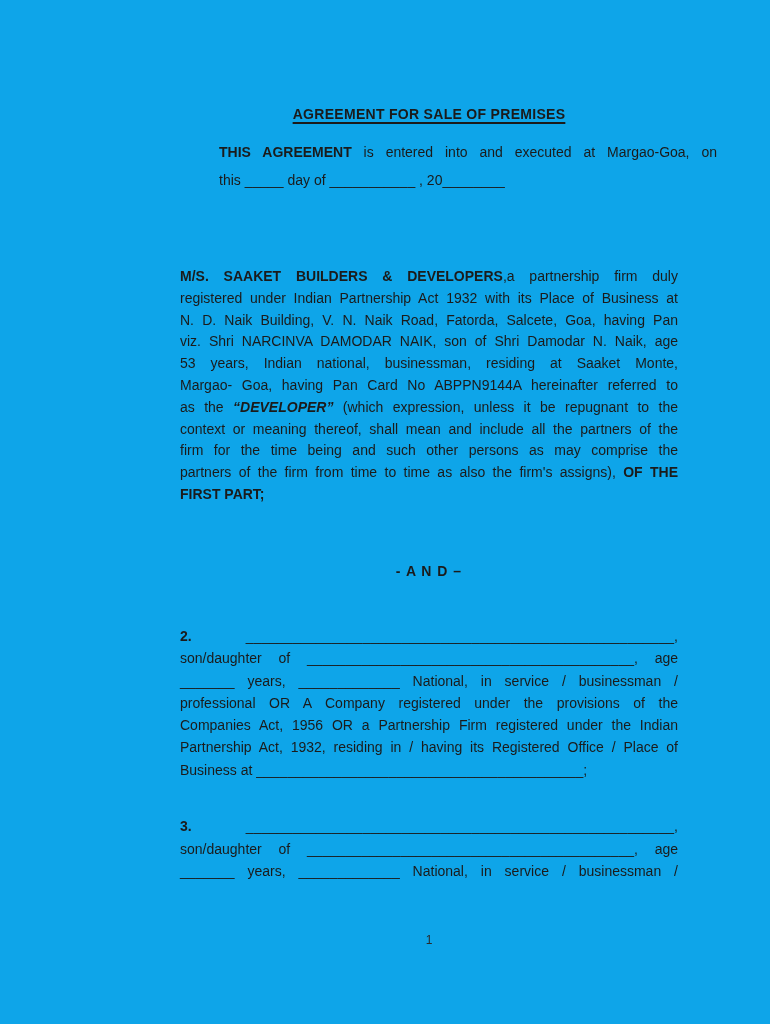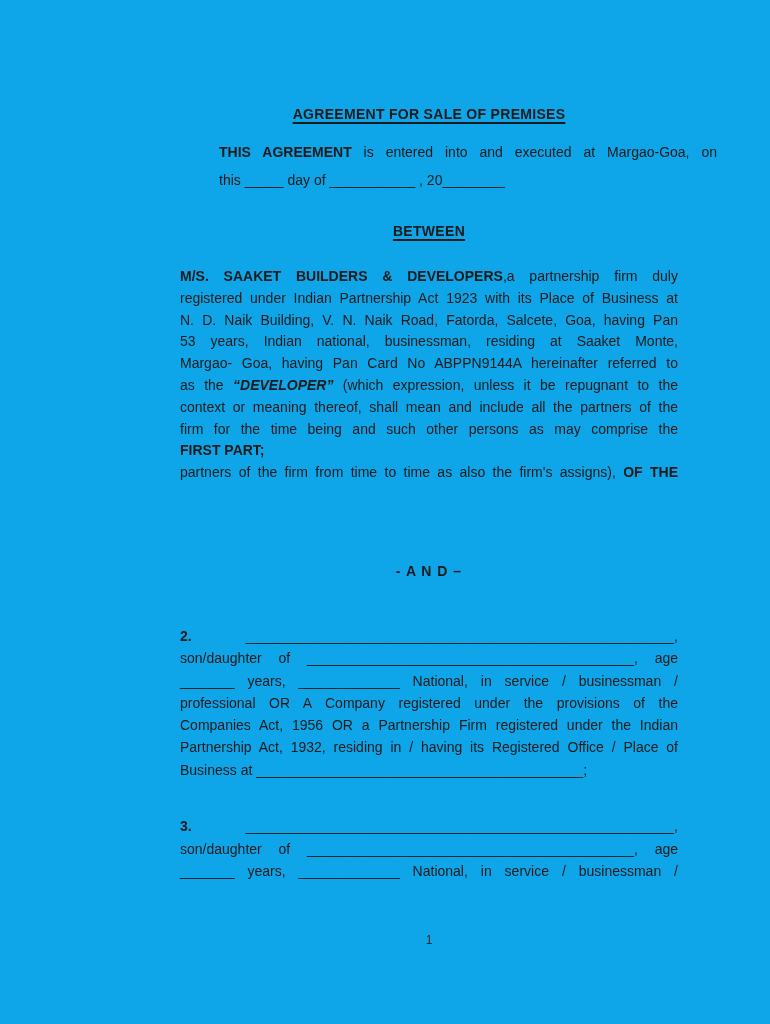--- a/index.html
+++ b/index.html
@@ -76,33 +76,33 @@
 <body>
 
 <div class="sheet">
   <div class="doc-title">AGREEMENT FOR SALE OF PREMISES</div>
 
   <div class="block intro">
       <div class="line just"><span class="b">THIS AGREEMENT</span><span> is entered into and executed at Margao-Goa, on</span></div>
       <div class="line"><span>this _____ day of ___________ , 20________</span></div>
     </div>
 
-  <div class="subhead between">BETWEEN</div>
 
   <div class="block devpara">
       <div class="line just"><span class="b">M/S. SAAKET BUILDERS &amp; DEVELOPERS</span><span>,a partnership firm duly</span></div>
-      <div class="line just"><span>registered under Indian Partnership Act 1923 with its Place of Business at</span></div>
+      <div class="line just"><span>registered under Indian Partnership Act 1932 with its Place of Business at</span></div>
       <div class="line just"><span>N. D. Naik Building, V. N. Naik Road, Fatorda, Salcete, Goa, having Pan</span></div>
+      <div class="line just"><span>viz. Shri NARCINVA DAMODAR NAIK, son of Shri Damodar N. Naik, age</span></div>
       <div class="line just"><span>53 years, Indian national, businessman, residing at Saaket Monte,</span></div>
       <div class="line just"><span>Margao- Goa, having Pan Card No ABPPN9144A hereinafter referred to</span></div>
       <div class="line just"><span>as the </span><span class="bi">“DEVELOPER”</span><span> (which expression, unless it be repugnant to the</span></div>
       <div class="line just"><span>context or meaning thereof, shall mean and include all the partners of the</span></div>
       <div class="line just"><span>firm for the time being and such other persons as may comprise the</span></div>
+      <div class="line just"><span>partners of the firm from time to time as also the firm's assigns), </span><span class="b">OF THE</span></div>
       <div class="line"><span class="b">FIRST PART;</span></div>
-      <div class="line just"><span>partners of the firm from time to time as also the firm's assigns), </span><span class="b">OF THE</span></div>
     </div>
 
   <div class="subhead and-sep">- A N D –</div>
 
   <div class="block party2">
       <div class="line just"><span class="b">2.</span><span> _______________________________________________________,</span></div>
       <div class="line just"><span>son/daughter of __________________________________________, age</span></div>
       <div class="line just"><span>_______ years, _____________ National, in service / businessman /</span></div>
       <div class="line just"><span>professional OR A Company registered under the provisions of the</span></div>
       <div class="line just"><span>Companies Act, 1956 OR a Partnership Firm registered under the Indian</span></div>

